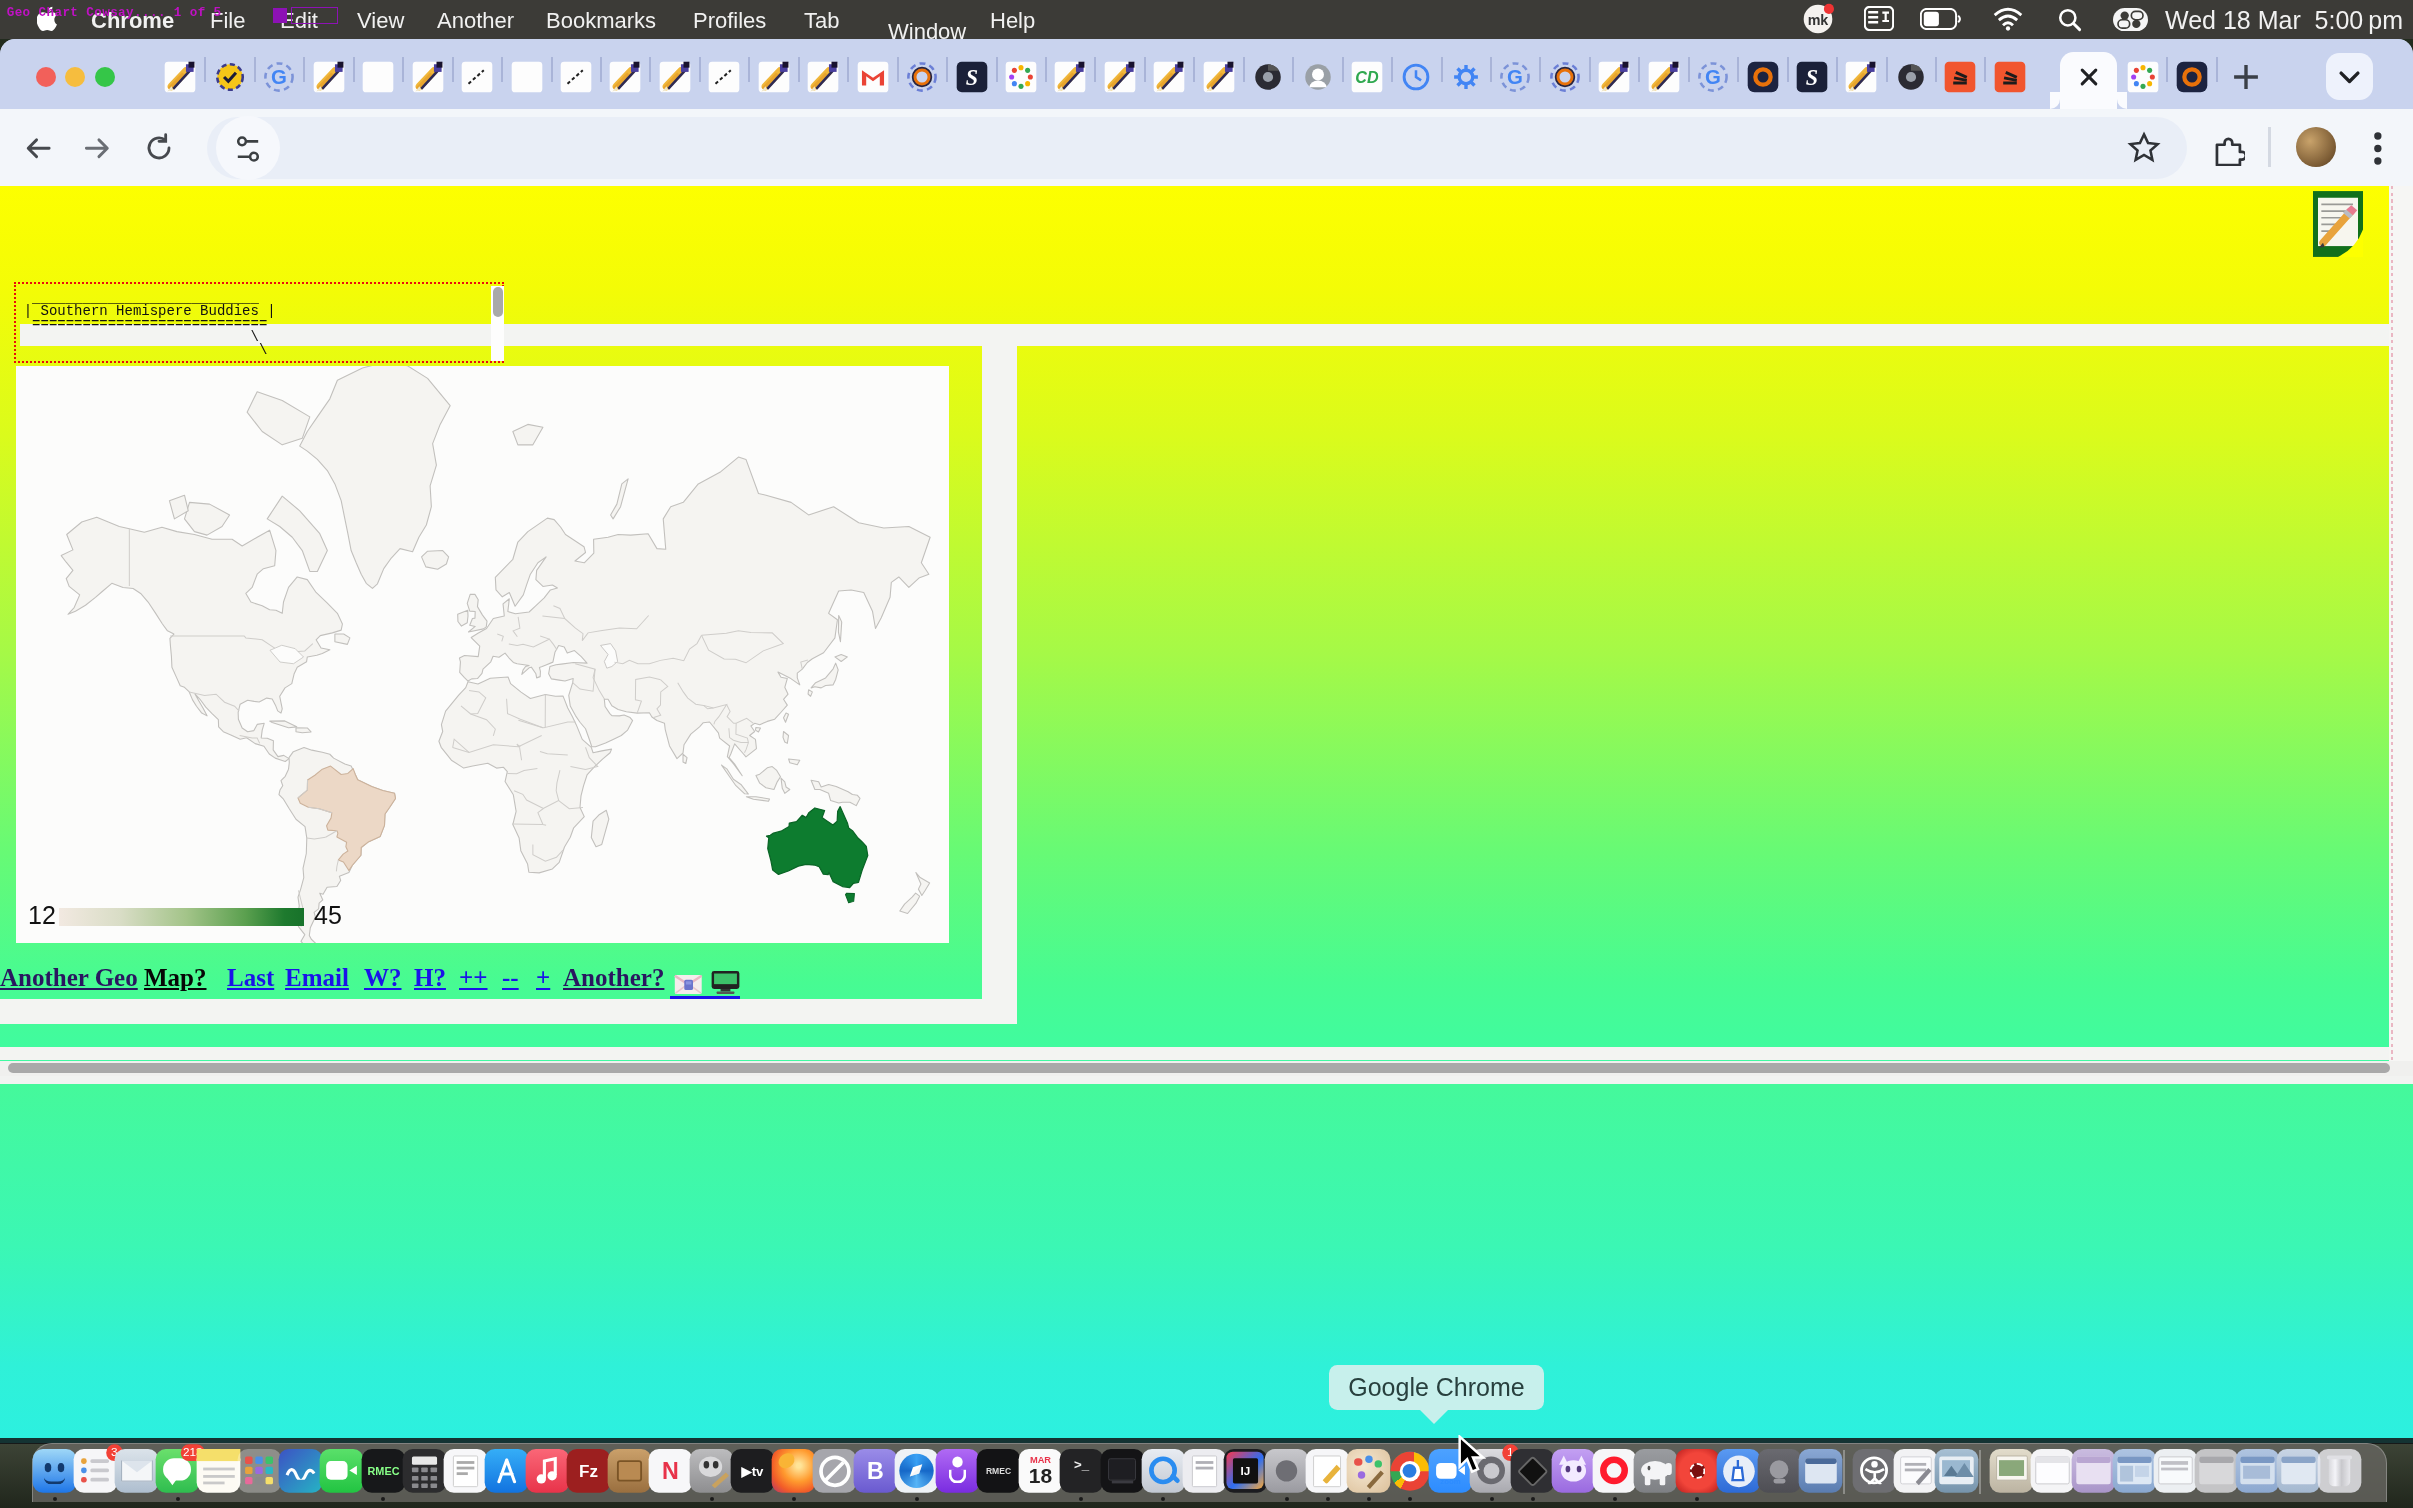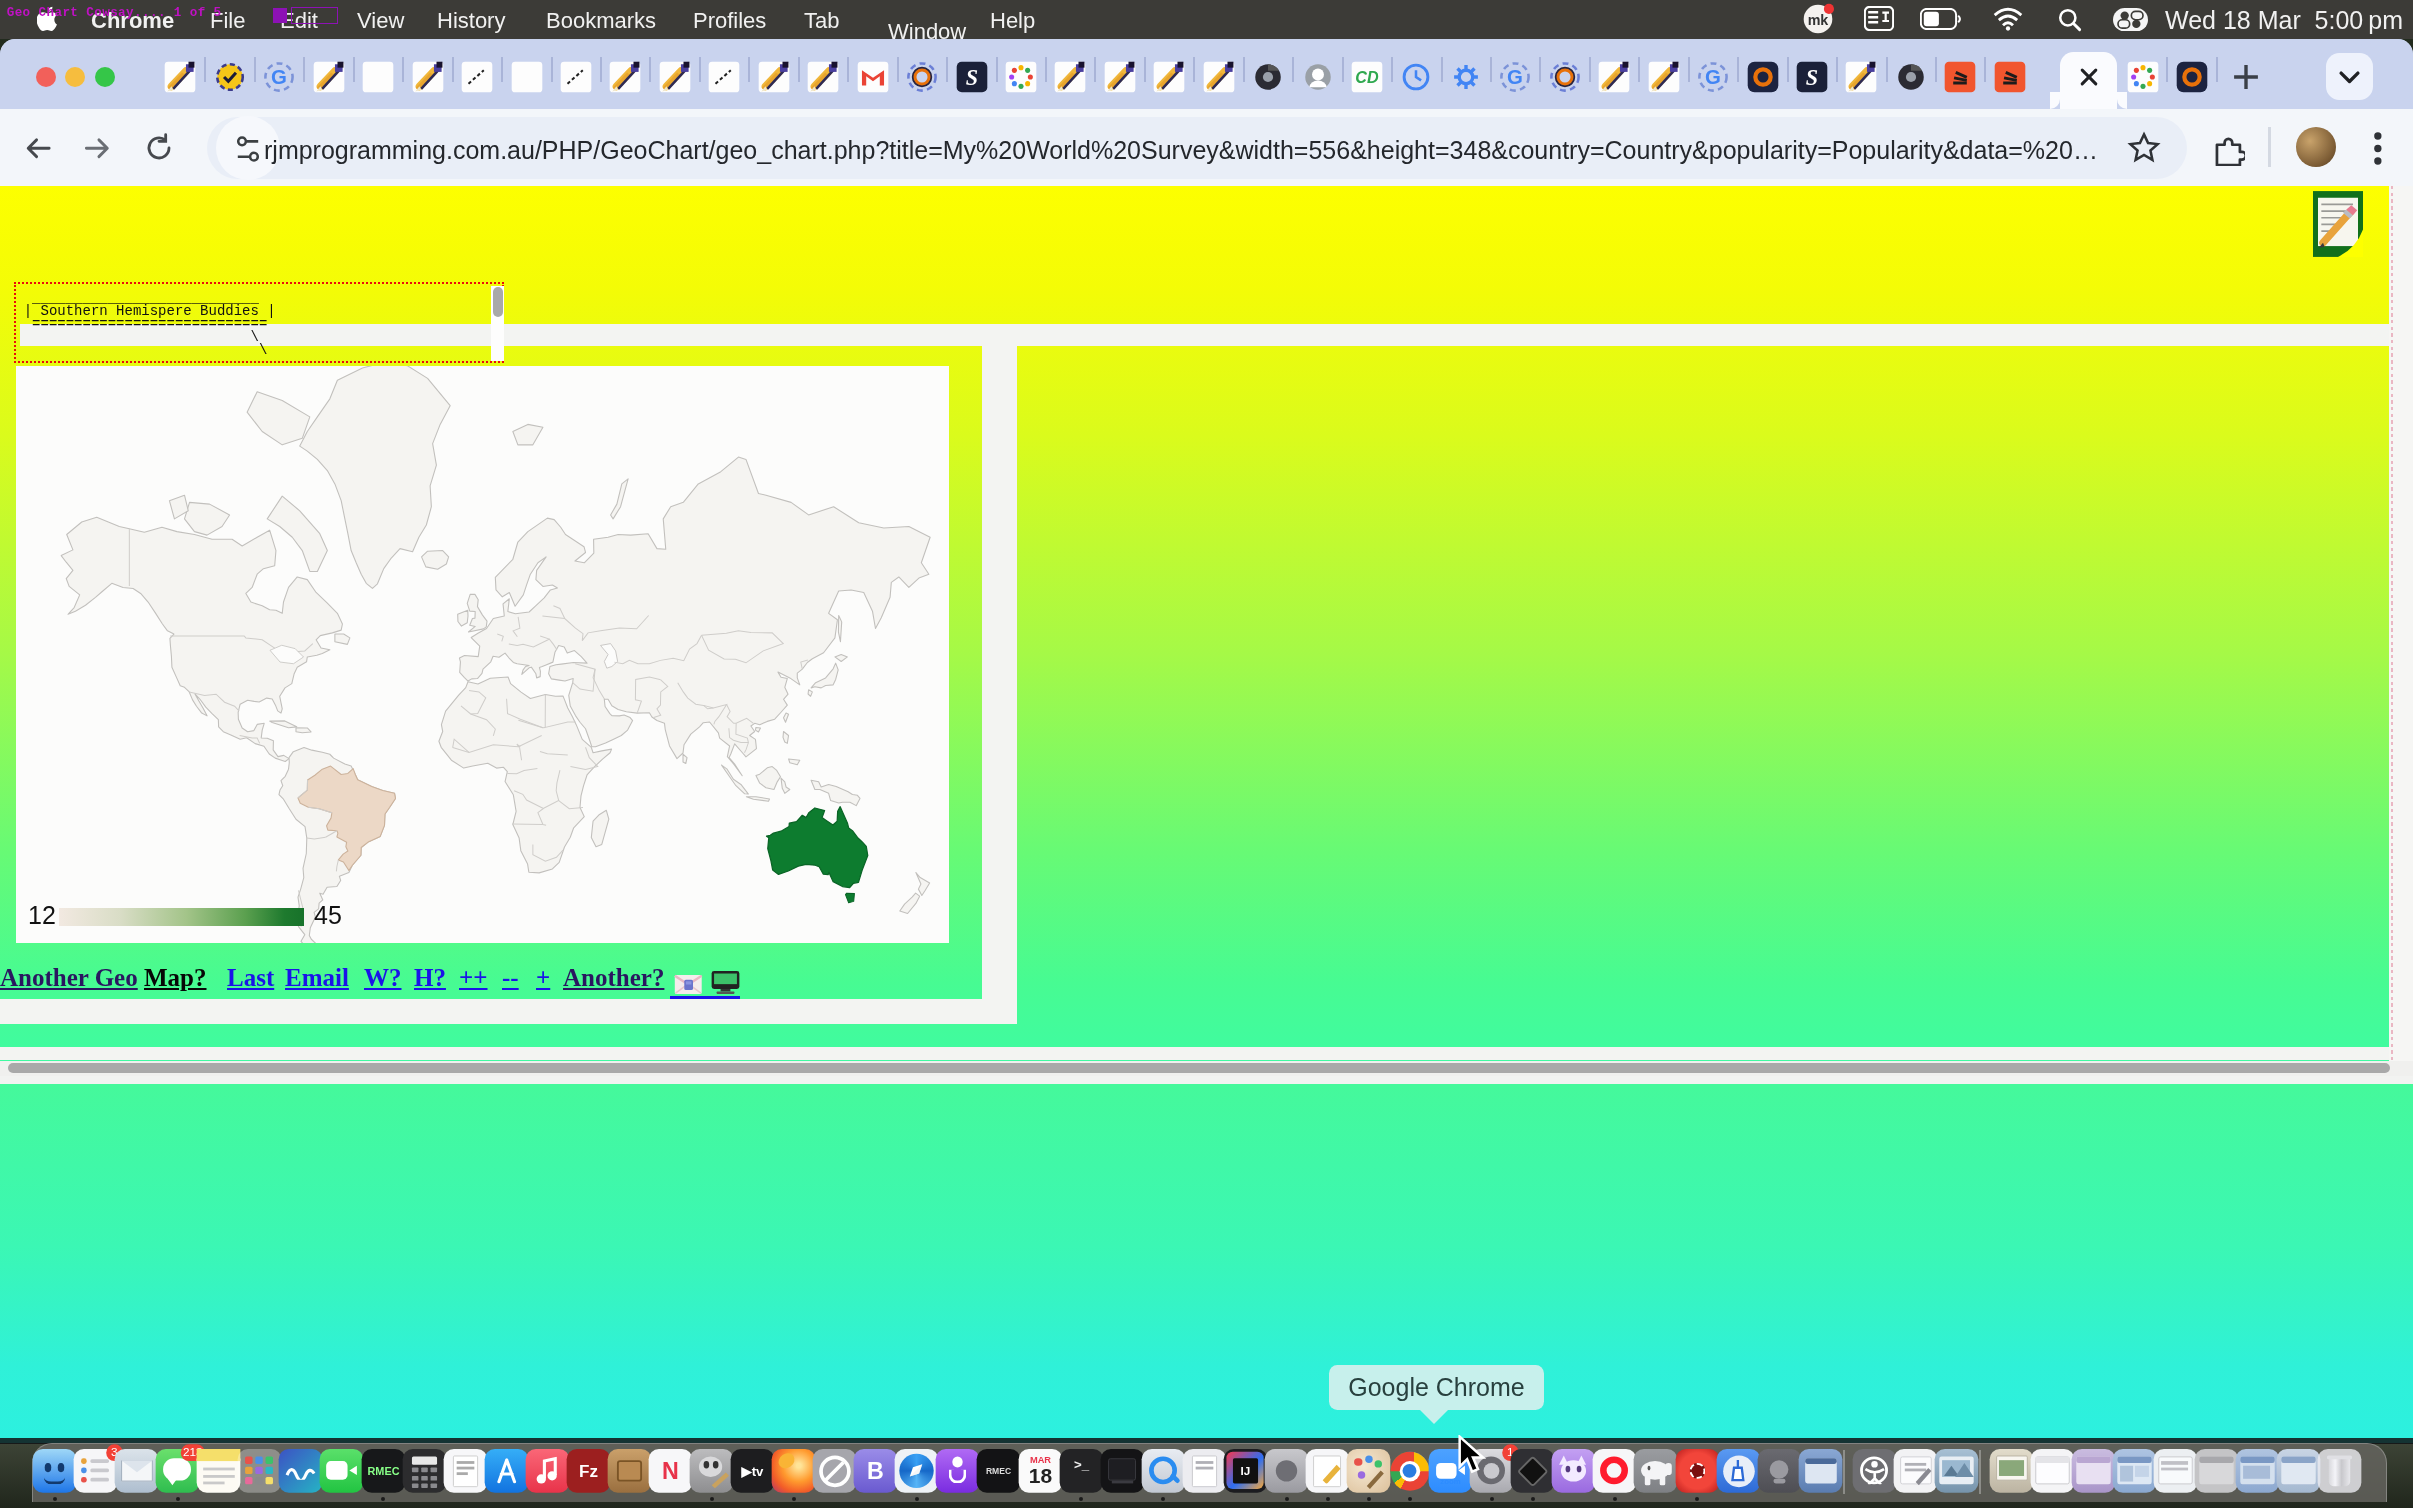--- a/index.html
+++ b/index.html
@@ -26,21 +26,21 @@
 </style></head><body>
 <div class="a menubar">
     <span style="left:37px;top:5.9px"><svg width="22" height="26" viewBox="0 0 24 28">
         <path d="M16.8 0.6c.2 1.4-.4 2.8-1.2 3.8-.9 1.1-2.3 1.9-3.7 1.8-.2-1.4.5-2.8 1.3-3.7C14.1 1.4 15.6.7 16.8.6z" fill="#fff"></path>
         <path d="M21.8 20.1c-.6 1.4-.9 2-1.7 3.2-1.1 1.7-2.6 3.8-4.5 3.8-1.7 0-2.2-1.1-4.5-1.1-2.3 0-2.8 1.1-4.5 1.1-1.9 0-3.3-1.9-4.4-3.6C-.9 19-1.2 13.2.8 10.1c1.4-2.2 3.6-3.5 5.7-3.5 2.1 0 3.4 1.2 5.2 1.2 1.7 0 2.7-1.2 5.2-1.2 1.9 0 3.8 1 5.2 2.8-4.6 2.5-3.8 9 -.3 10.7z" fill="#fff"></path>
       </svg></span>
     <span style="left:91px;font-weight:700;">Chrome</span>
     <span style="left:210px;">File</span>
     <span style="left:280px;">Edit</span>
     <span style="left:357px;">View</span>
-    <span style="left:437px;">History</span>
+    <span style="left:437px;">Another</span>
     <span style="left:546px;">Bookmarks</span>
     <span style="left:693px;">Profiles</span>
     <span style="left:804px;">Tab</span>
     <span style="left:888px;margin-top:11px;">Window</span>
     <span style="left:990px;">Help</span>
     <span style="left:1802px;top:3.4px"><svg width="32" height="32" viewBox="0 0 38 38" style="font-size:26px">
         <circle cx="19" cy="19" r="17" fill="#f5f2ef"></circle>
         <text x="19" y="26" font-size="17" font-weight="bold" text-anchor="middle" fill="#333">mk</text>
         <circle cx="32" cy="7" r="6" fill="#e33"></circle>
       </svg></span>
@@ -407,21 +407,20 @@
     <span class="a" style="left:216px;top:77px;width:64px;height:64px;border-radius:32px;background:#f6f8fc"></span>
     <span class="a" style="left:231px;top:93px"><svg width="34" height="34" viewBox="0 0 40 40">
         <g stroke="#3c4043" stroke-width="3" fill="none">
           <circle cx="13" cy="11" r="4.5"></circle>
           <path d="M18 11 h14"></path>
           <circle cx="27" cy="29" r="4.5"></circle>
           <path d="M8 29 h14"></path>
           <path d="M8 11 h.5 M32 29 h.5"></path>
         </g>
       </svg></span>
-    <span class="a urltxt">rjmprogramming.com.au/PHP/GeoChart/geo_chart.php?title=My%20World%20Survey&amp;width=556&amp;height=348&amp;country=Country&amp;popularity=Popularity&amp;data=%20…</span>
     <span class="a" style="left:2127px;top:92px"><svg width="34" height="34" viewBox="0 0 40 40">
         <path d="M20 4 l4.8 10.2 11.2 1.2 -8.4 7.6 2.3 11 -9.9 -5.8 -9.9 5.8 2.3 -11 -8.4 -7.6 11.2 -1.2z" fill="none" stroke="#2f3237" stroke-width="3"></path>
       </svg></span>
     <span class="a" style="left:2211px;top:93px"><svg width="34" height="34" viewBox="0 0 40 40">
         <path d="M7 15 h9 v-2.5 a4.5 4.5 0 1 1 9 0 V15 h9 v8.5 h2.5 a4.5 4.5 0 1 1 0 9 H34 V39 H7z" fill="none" stroke="#2f3237" stroke-width="3.2" stroke-linejoin="round"></path>
       </svg></span>
     <span class="a" style="left:2268px;top:88px;width:2.5px;height:40px;background:#d4d9e2"></span>
     <span class="a" style="left:2296px;top:88px;width:40px;height:40px;border-radius:20px;background:radial-gradient(circle at 35% 35%,#c9a36b,#7a5a33 70%,#4c3a22)"></span>
     <span class="a" style="left:2372px;top:91px"><svg width="11.7" height="37" viewBox="0 0 14 44">
         <circle cx="7" cy="7" r="4.4" fill="#2f3237"></circle>

